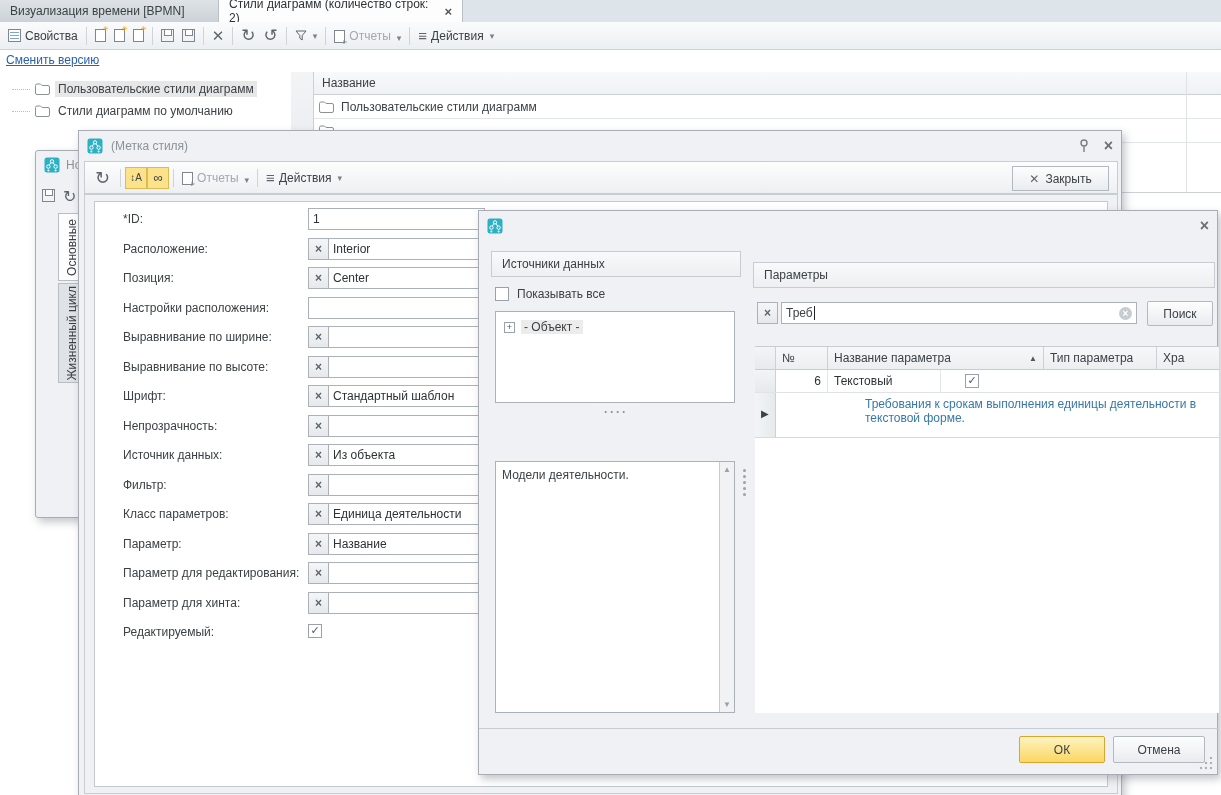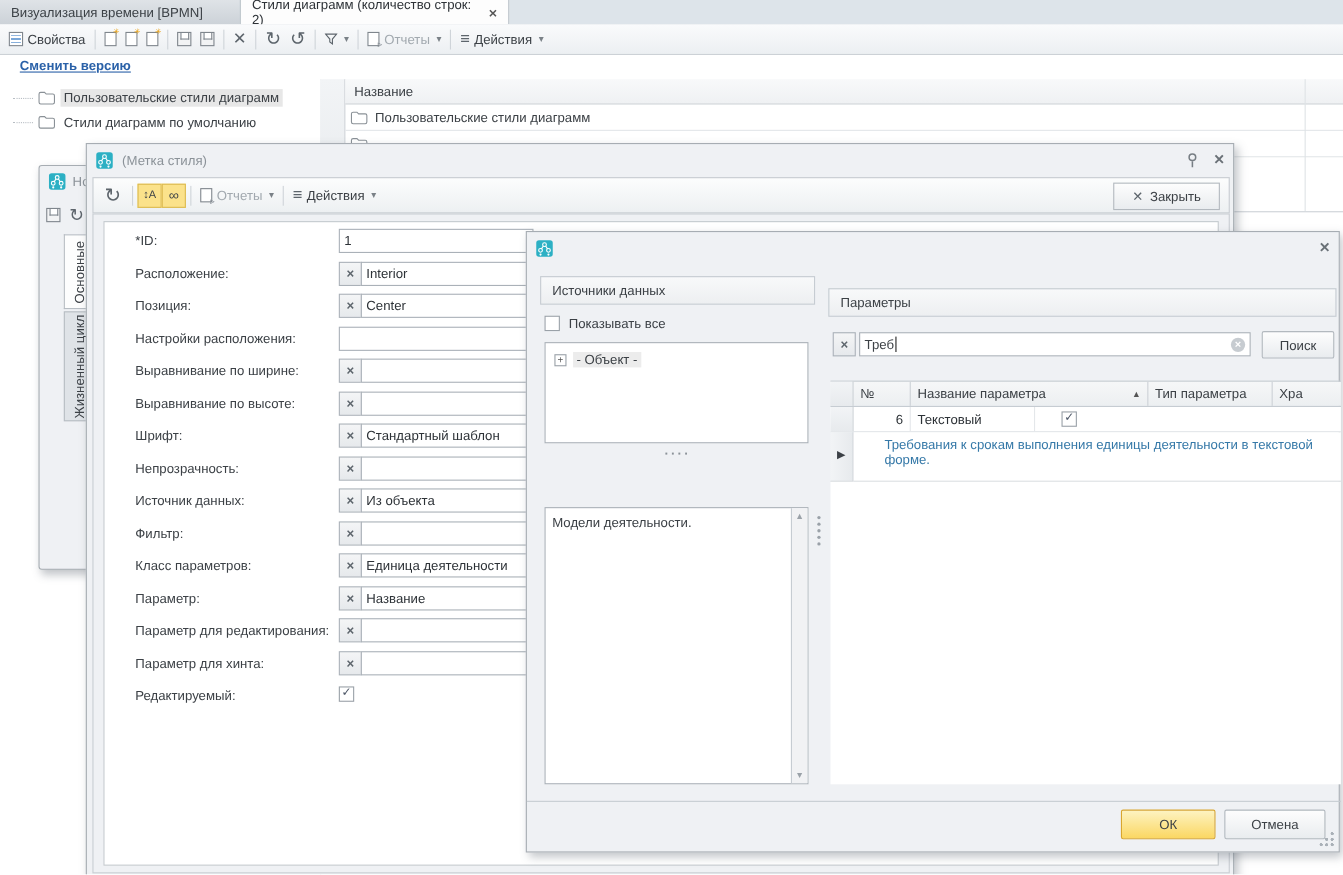--- a/index.html
+++ b/index.html
@@ -11,23 +11,23 @@
   .tabbar{left:0;top:0;width:1221px;height:22px;background:#dde4ea;border-bottom:1px solid #c3cad1;display:flex;}
   .tab{height:22px;display:flex;align-items:center;padding:0 10px;box-sizing:border-box;border-right:1px solid #b9c0c7;}
   .tab.inactive{background:linear-gradient(#dfe3e7,#ccd2d8);color:#3c4146;}
   .tab.active{background:#fdfdfd;color:#2d3237;}
   .tab .close{margin-left:10px;color:#555;font-weight:bold;font-size:13px;line-height:1;cursor:default;}
   .toolbar{left:0;top:22px;width:1221px;height:28px;background:linear-gradient(#fafbfc,#eceff2);
     border-bottom:1px solid #ccd1d6;display:flex;align-items:center;padding:0 4px;box-sizing:border-box;}
   .tbtn{display:flex;align-items:center;gap:4px;padding:2px 4px;border-radius:2px;color:#3c4146;}
   .tb-sep{width:1px;height:18px;background:#cfd4d9;margin:0 4px;}
   .caret{font-size:9px;color:#7a8187;margin-left:2px;}
-  .gray{color:#a2a9af;}
+  .gray{color:#a2a9af;align-items:flex-end;}
   .glyph{color:#5d656c;font-size:15px;line-height:1;}
-  .linkrow{left:12px;top:50px;width:1004px;height:22px;background:#fff;font-weight:bold;}
+  .linkrow{left:0;top:50px;width:1004px;height:22px;background:#fff;}
   .link{position:absolute;left:6px;top:3px;color:#2a61a8;text-decoration:underline;}
   .treepanel{left:0;top:72px;width:291px;height:723px;background:#fff;border-right:1px solid #c6ccd2;}
   .titem{position:absolute;left:0;height:22px;display:flex;align-items:center;}
   .tdots{width:18px;border-top:1px dotted #b7bdc3;margin-left:12px;}
   .titem .lab{padding:1px 3px;}
   .titem .lab.sel{background:#e7e7e7;}
   .tablepanel{left:291px;top:72px;width:930px;height:723px;background:#fff;}
   .rowsel{position:absolute;left:0;width:23px;background:linear-gradient(#f2f4f6,#e7eaed);border-right:1px solid #ccd1d6;box-sizing:border-box;}
   .thead{position:absolute;left:23px;top:0;width:907px;height:23px;background:linear-gradient(#f8f9fa,#eff1f3);
     border-bottom:1px solid #ccd1d6;display:flex;align-items:center;padding-left:8px;box-sizing:border-box;color:#3c4146;}
@@ -456,21 +456,21 @@
             <span>Текстовый</span>
           </div>
         <div class="gcell" style="width:62px;border-right:none;justify-content:center">
           <span class="cb checked"></span>
         </div>
       </div>
     </div>
     <div class="abs" style="left:276px;top:182px;width:21px;height:45px;background:linear-gradient(90deg,#f2f4f6,#e7eaed);border-right:1px solid #ccd1d6;border-bottom:1px solid #d6dade;box-sizing:border-box">
       <span class="focusarrow" style="left:6px;top:15px">▶</span>
     </div>
-    <div class="descrow" style="left:297px;top:182px;width:443px;height:45px;padding:4px 6px 0 28px">
+    <div class="descrow" style="left:297px;top:182px;width:443px;height:45px;padding:4px 6px 0 89px">
       <span>Требования к срокам выполнения единицы деятельности в текстовой форме.</span>
     </div>
     <div class="abs" style="left:276px;top:227px;width:464px;height:275px;background:#fff"></div>
 
     <div class="abs" style="left:0;top:517px;width:740px;height:1px;background:#c6ccd2"></div>
     <div class="button primary" style="left:540px;top:525px;width:86px;height:27px">
       <span>ОК</span>
     </div>
     <div class="button" style="left:634px;top:525px;width:92px;height:27px">
       <span>Отмена</span>

